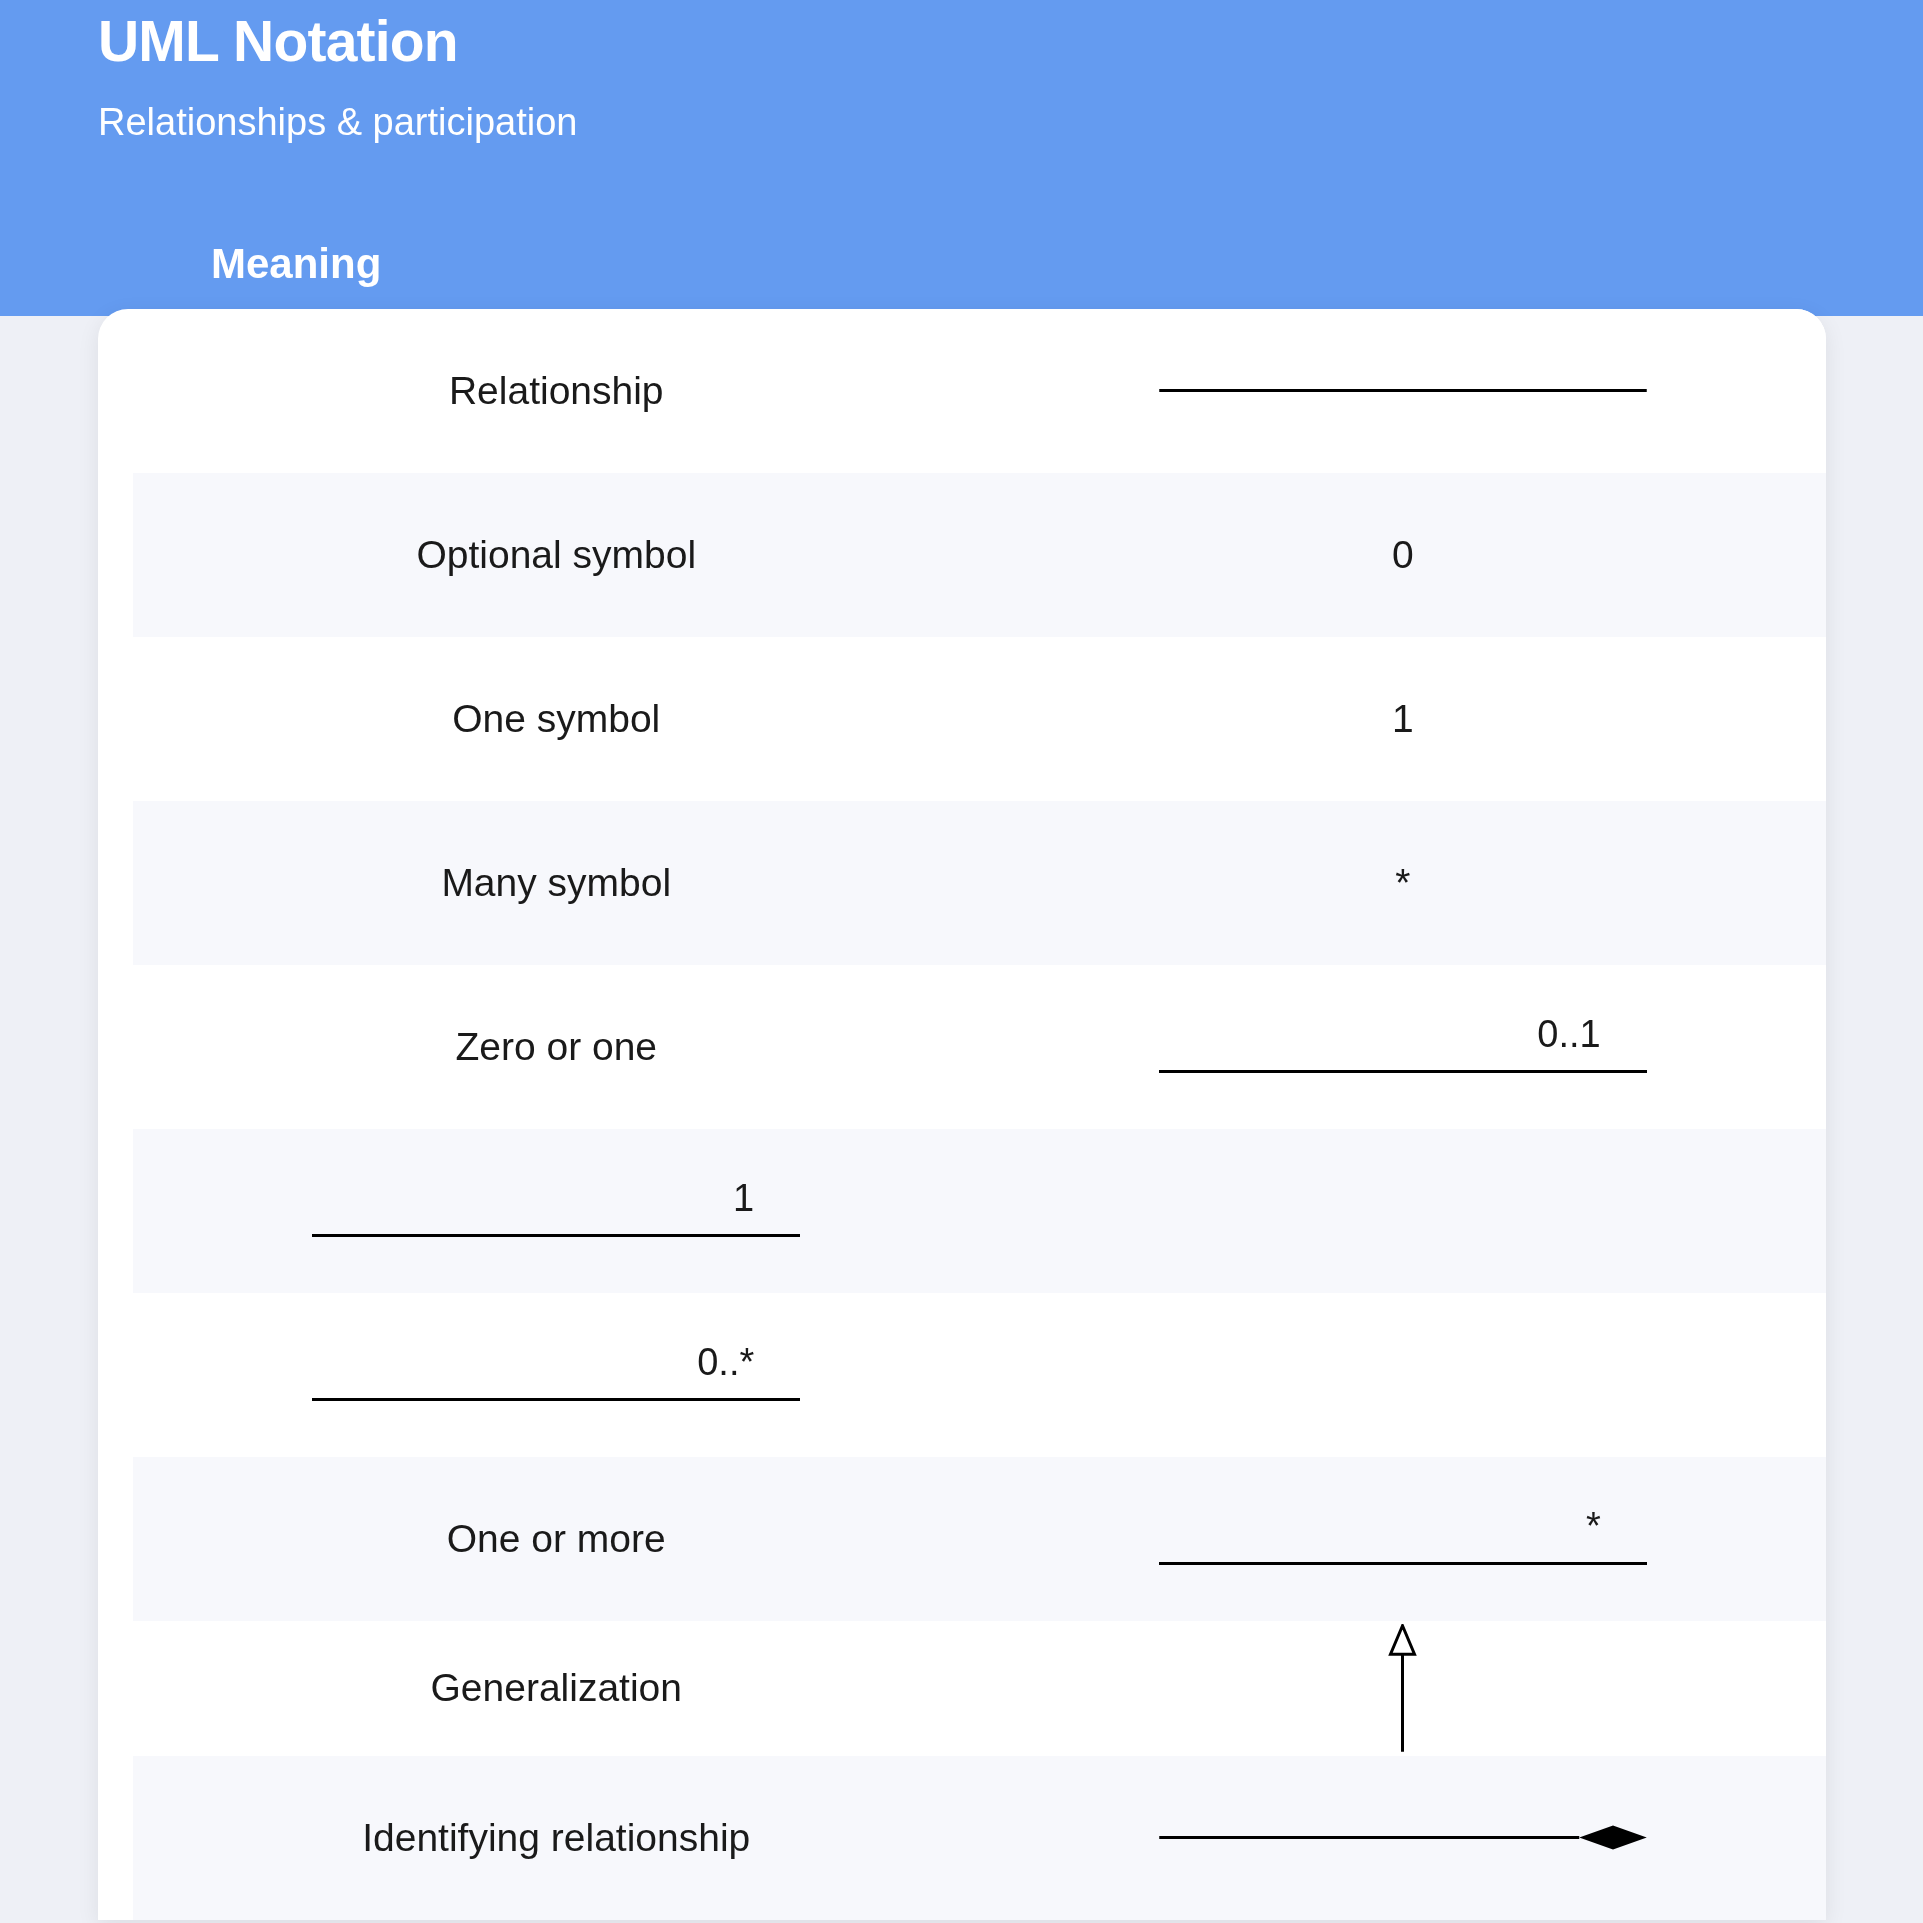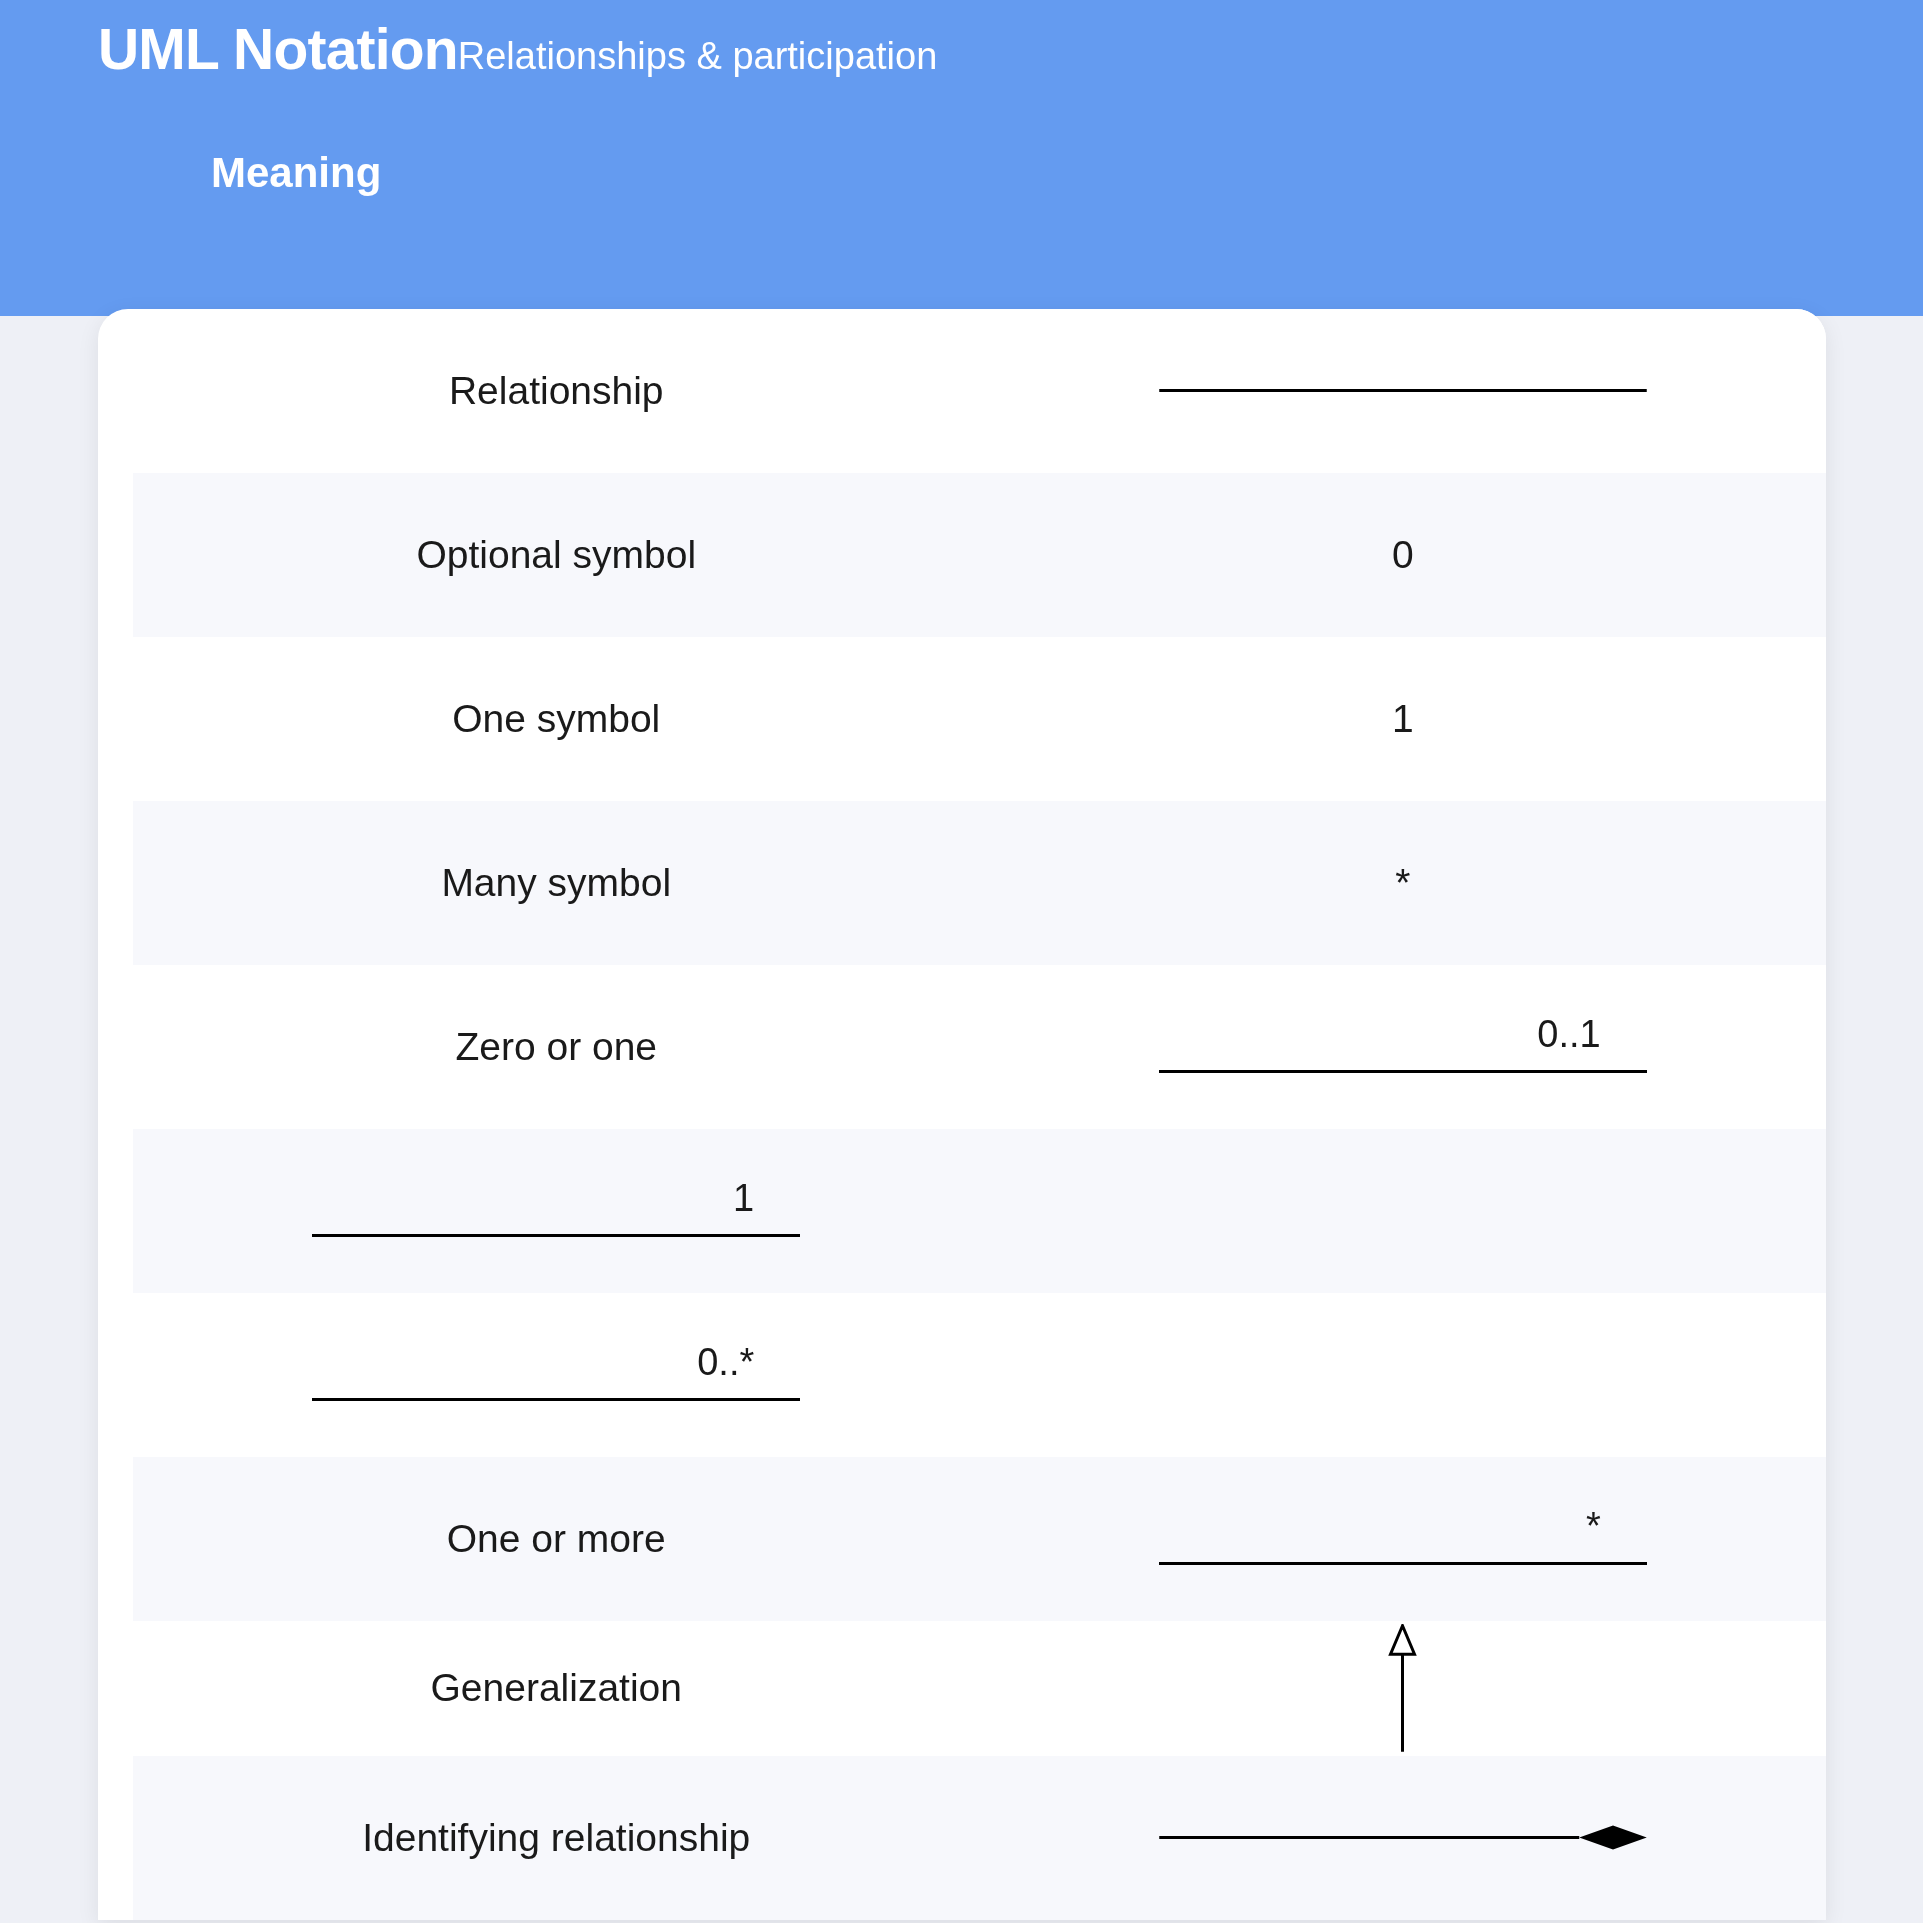--- a/index.html
+++ b/index.html
@@ -19,40 +19,41 @@
   }
   .header {
     background: var(--header-blue);
     color: var(--text-white);
     padding: 0 98px;
     height: 316px;
     position: relative;
   }
   .header-top {
     display: flex;
-    justify-content: flex-start;
+    justify-content: flex-end;
     align-items: baseline;
-    padding-top: 12px;
+    padding-top: 4px;
+    flex-direction: column;
   }
   .title {
     font-size: 57px;
     font-weight: 800;
     letter-spacing: -0.8px;
     margin: 0;
     line-height: 1.3;
   }
   .subtitle {
     font-size: 38px;
     font-weight: 400;
     margin: 0;
     padding-top: 22.5px;
   }
   .col-headers {
     display: flex;
-    margin-top: 63px;
+    margin-top: 96px;
   }
   .col-headers div {
     font-size: 42px;
     font-weight: 700;
   }
   .col-headers .col1 { flex: 0 0 50%; padding-left: 113px; }
   .col-headers .col2 { flex: 0 0 50%; text-align: center; padding-left: 30px;}
   .card {
     background: #ffffff;
     margin: 0 98px;

